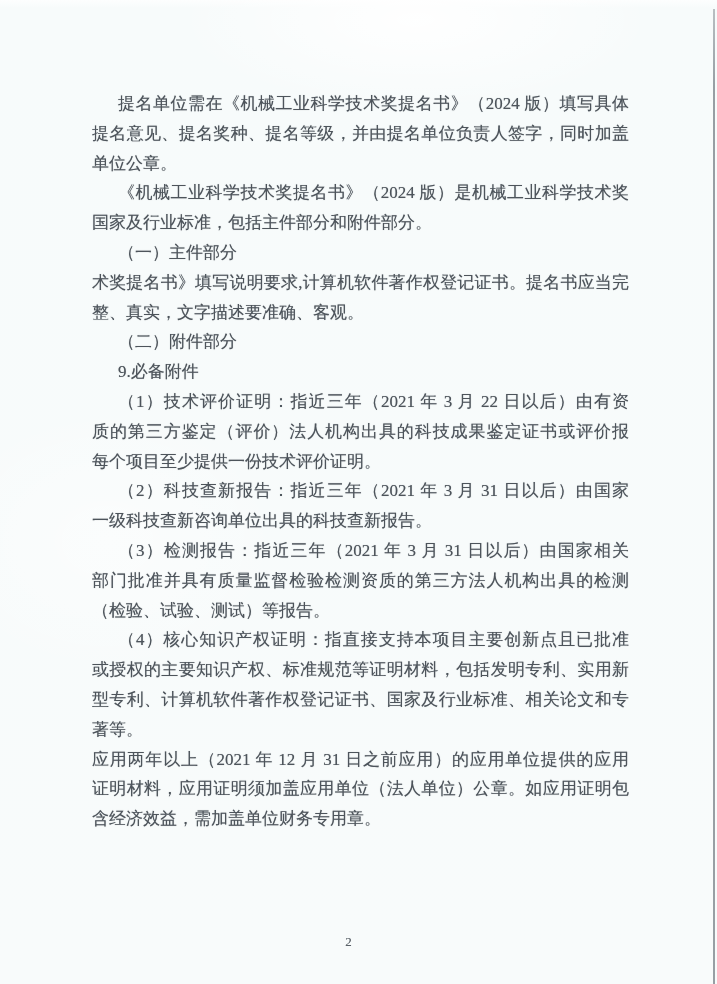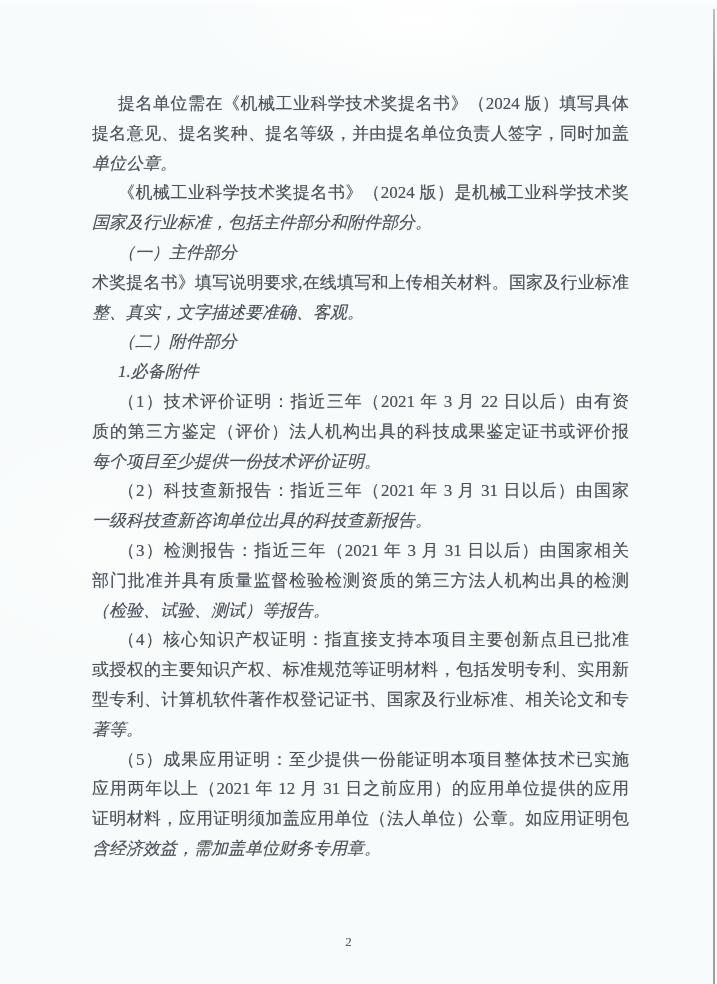--- a/index.html
+++ b/index.html
@@ -28,21 +28,20 @@
   .line {
     height: 29.8px;
     overflow: hidden;
     text-align: justify;
     text-align-last: justify;
     text-justify: inter-character;
     white-space: normal;
   }
   .line.last {
     text-align-last: left;
-    font-style: italic;
   }
   .line.indent {
     text-indent: 26px;
   }
   .line.heading {
     font-weight: 700;
     color: #454c53;
     text-align-last: left;
     letter-spacing: 1px;
   }
@@ -70,36 +69,35 @@
 <body>
 
 <div class="page">
   <div class="doc-body">
       <div class="line indent">提名单位需在《机械工业科学技术奖提名书》（2024 版）填写具体</div>
       <div class="line">提名意见、提名奖种、提名等级，并由提名单位负责人签字，同时加盖</div>
       <div class="line last">单位公章。</div>
       <div class="line indent">《机械工业科学技术奖提名书》（2024 版）是机械工业科学技术奖</div>
       <div class="line last">国家及行业标准，包括主件部分和附件部分。</div>
       <div class="line indent last">（一）主件部分</div>
-      <div class="line">术奖提名书》填写说明要求,在线填写和上传相关材料。国家及行业标准</div>
+      <div class="line">术奖提名书》填写说明要求,计算机软件著作权登记证书。提名书应当完</div>
       <div class="line last">整、真实，文字描述要准确、客观。</div>
       <div class="line indent last">（二）附件部分</div>
-      <div class="line indent last">1.必备附件</div>
+      <div class="line indent last">9.必备附件</div>
       <div class="line indent">（1）技术评价证明：指近三年（2021 年 3 月 22 日以后）由有资</div>
       <div class="line">质的第三方鉴定（评价）法人机构出具的科技成果鉴定证书或评价报告，</div>
       <div class="line last">每个项目至少提供一份技术评价证明。</div>
       <div class="line indent">（2）科技查新报告：指近三年（2021 年 3 月 31 日以后）由国家</div>
       <div class="line last">一级科技查新咨询单位出具的科技查新报告。</div>
       <div class="line indent">（3）检测报告：指近三年（2021 年 3 月 31 日以后）由国家相关</div>
       <div class="line">部门批准并具有质量监督检验检测资质的第三方法人机构出具的检测</div>
       <div class="line last">（检验、试验、测试）等报告。</div>
       <div class="line indent">（4）核心知识产权证明：指直接支持本项目主要创新点且已批准</div>
       <div class="line">或授权的主要知识产权、标准规范等证明材料，包括发明专利、实用新</div>
       <div class="line">型专利、计算机软件著作权登记证书、国家及行业标准、相关论文和专</div>
       <div class="line last">著等。</div>
-      <div class="line indent">（5）成果应用证明：至少提供一份能证明本项目整体技术已实施</div>
       <div class="line">应用两年以上（2021 年 12 月 31 日之前应用）的应用单位提供的应用</div>
       <div class="line">证明材料，应用证明须加盖应用单位（法人单位）公章。如应用证明包</div>
       <div class="line last">含经济效益，需加盖单位财务专用章。</div>
     </div>
   <div class="page-number">2</div>
   <div class="scan-edge-line"></div>
 </div>
 
 </body></html>

